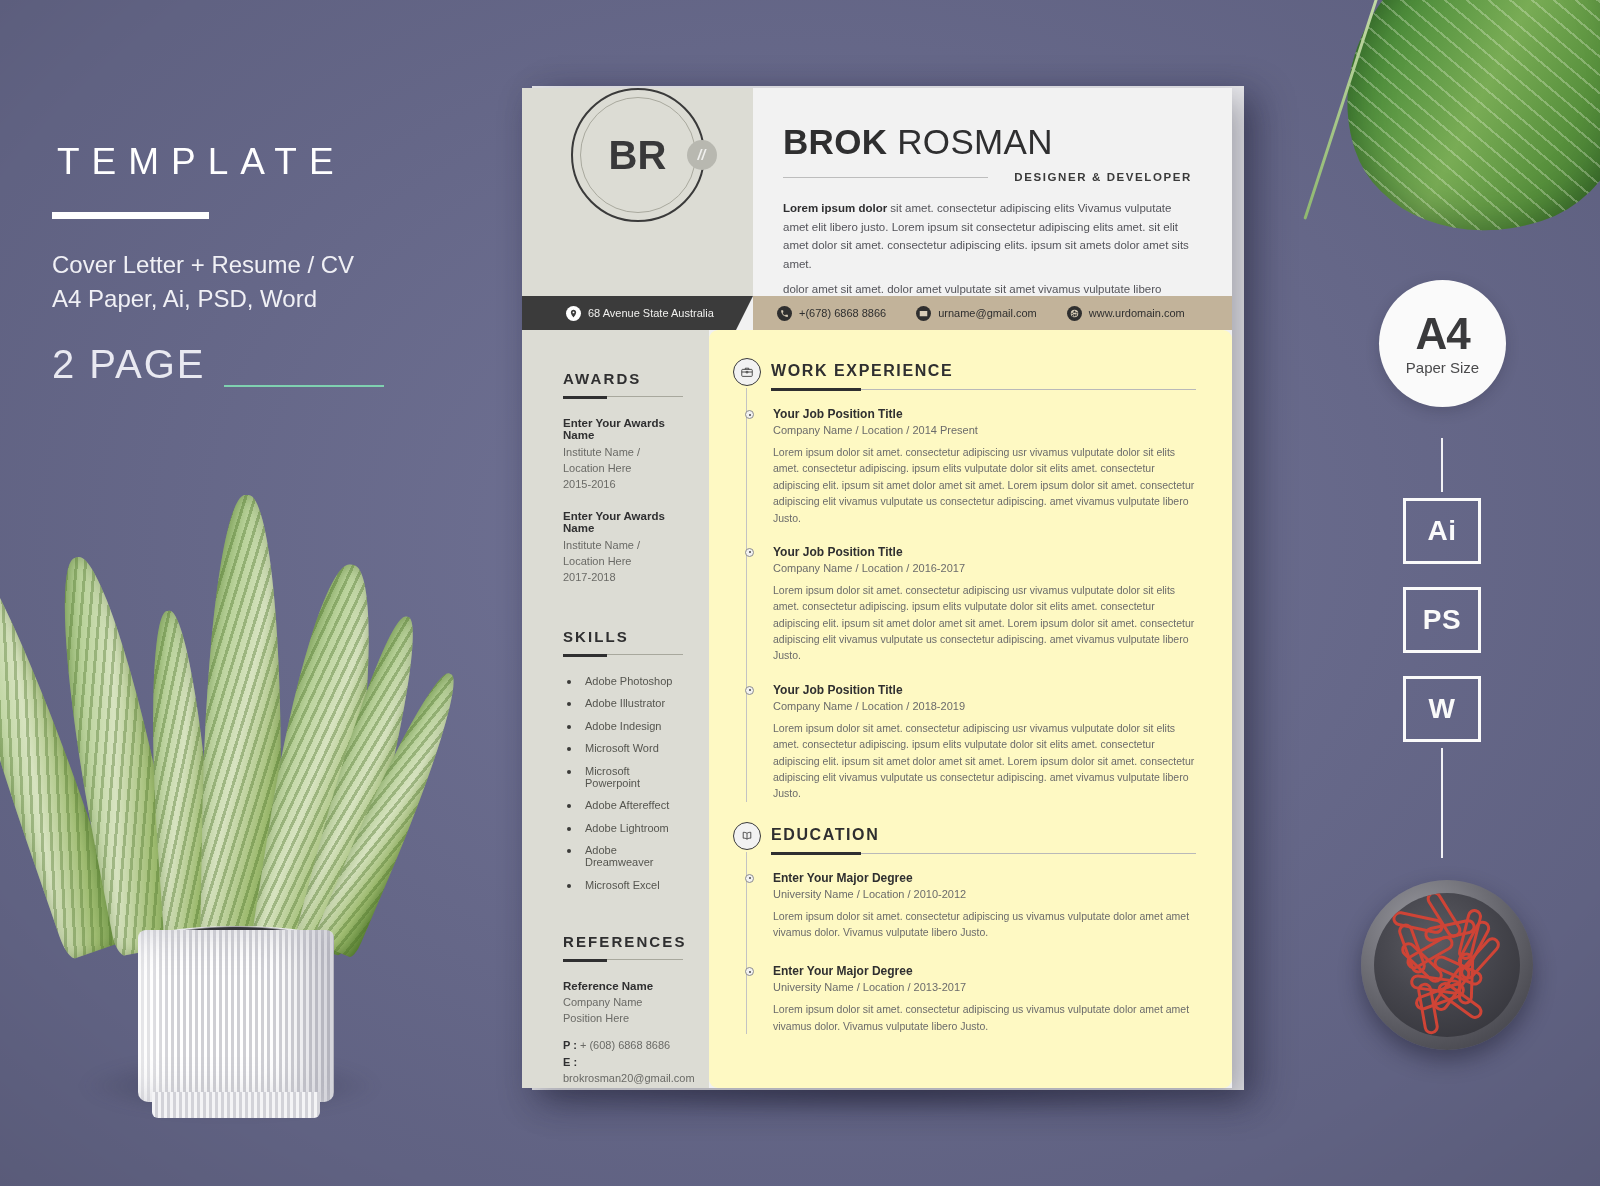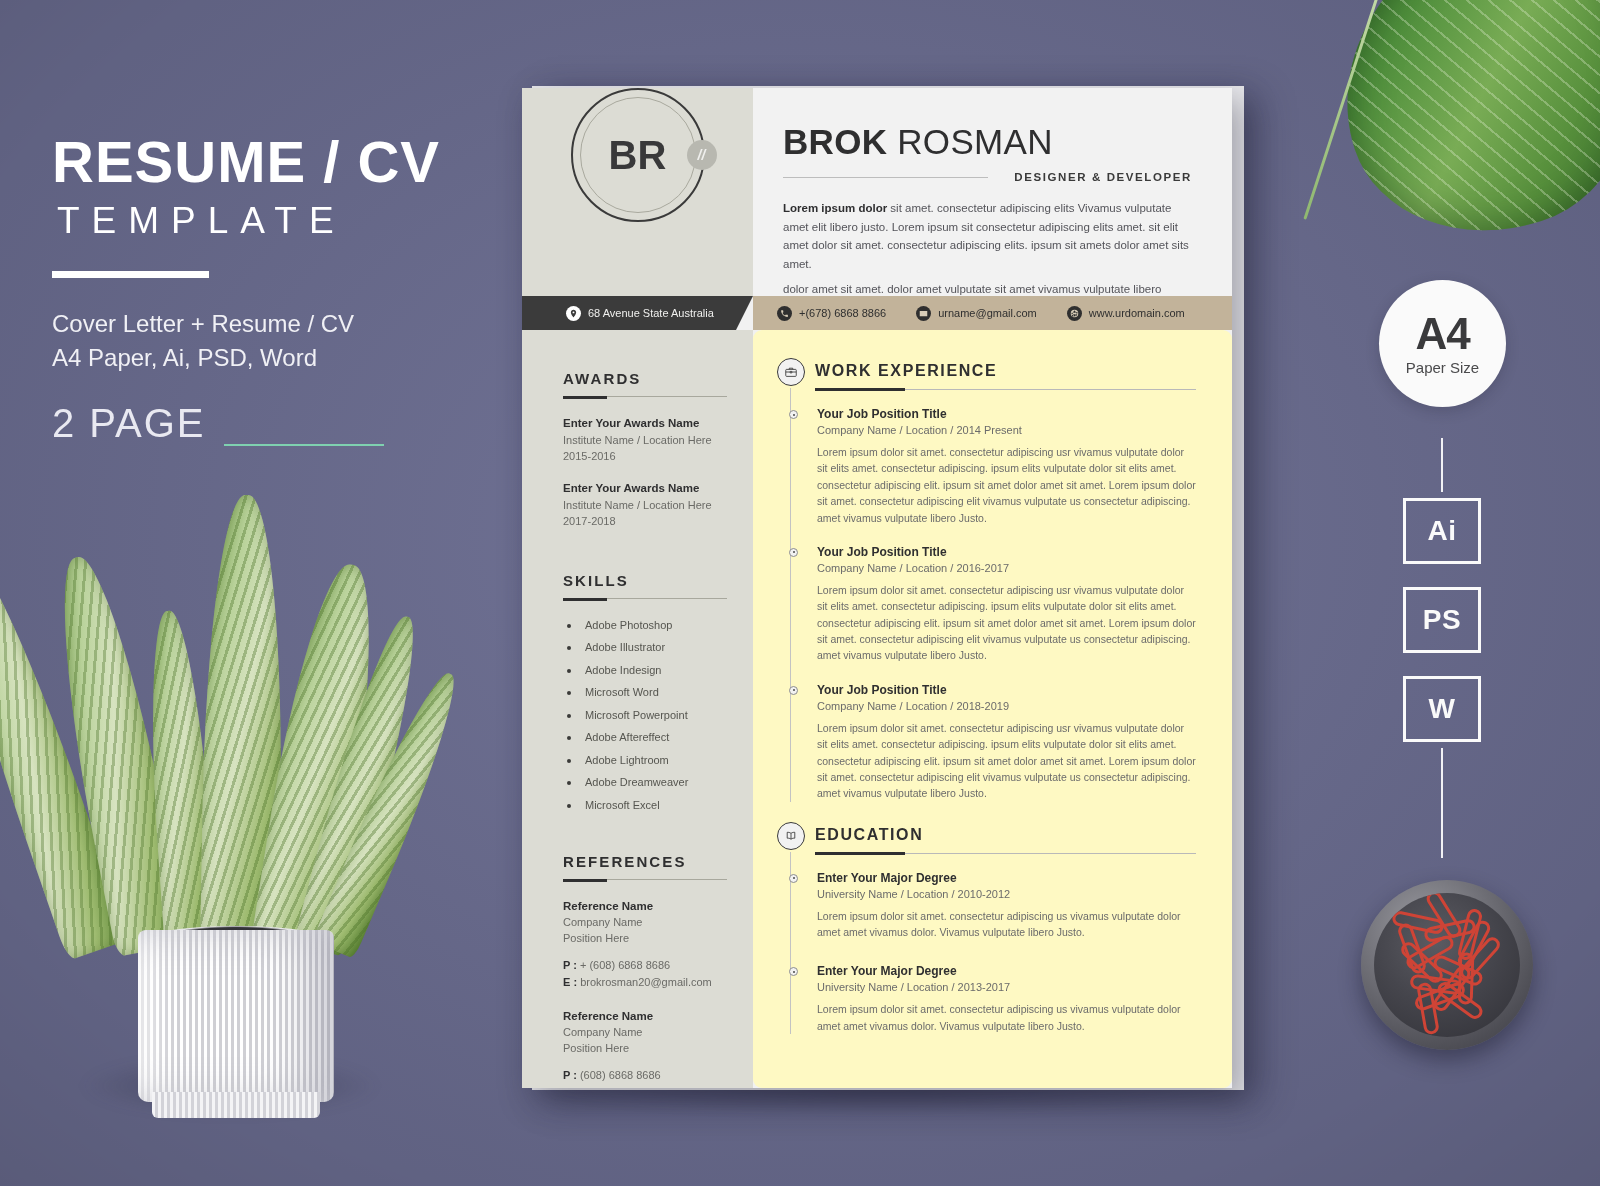--- a/index.html
+++ b/index.html
@@ -144,21 +144,21 @@
     width: 15px; height: 15px; border-radius: 50%; background: #2f2f2f;
     display: inline-flex; align-items: center; justify-content: center;
     margin-right: 7px; flex: 0 0 auto;
   }
   .cb-ic svg { width: 9px; height: 9px; fill: #d8cdb8; }
   .cb-dark .cb-ic svg { fill: #3b3b3b; }
   .cb-dark .cb-ic { background: #ffffff; }
 
   
   .doc-body { display: flex; flex: 1; min-height: 0; }
-  .side { width: 231px; background: #dcdcd4; padding: 40px 26px 0 41px; }
+  .side { width: 187px; background: #dcdcd4; padding: 40px 26px 0 41px; }
   .main { flex: 1; background: #fef9c3; padding: 32px 36px 0 24px; border-radius: 9px; }
 
   .side-h {
     font-size: 15px; font-weight: 700; letter-spacing: 2.1px; color: #2f2f30;
     padding-bottom: 9px;
   }
   .side-h-rules { position: relative; height: 3px; margin-bottom: 18px; }
   .side-h-rules::before {
     content:""; position:absolute; left:0; top:0; width: 100%; height: 1px; background: #a8a89d;
   }
@@ -286,21 +286,20 @@
 
 <div class="bg"></div>
 <div class="bg-vignette"></div>
 
 <div class="big-leaf">
   <div class="big-leaf-shape"></div>
   <div class="big-leaf-vein"></div>
 </div>
 
 <div class="left-panel">
-  <div class="title-main">RESUME / CV</div>
   <div class="title-sub">TEMPLATE</div>
   <div class="rule-white"></div>
   <div class="desc">
     <div>Cover Letter + Resume / CV</div>
     <div>A4 Paper, Ai, PSD, Word</div>
   </div>
   <div class="pagecount-row">
     <div class="pagecount">2 PAGE</div>
     <div class="pagecount-rule"></div>
   </div>

